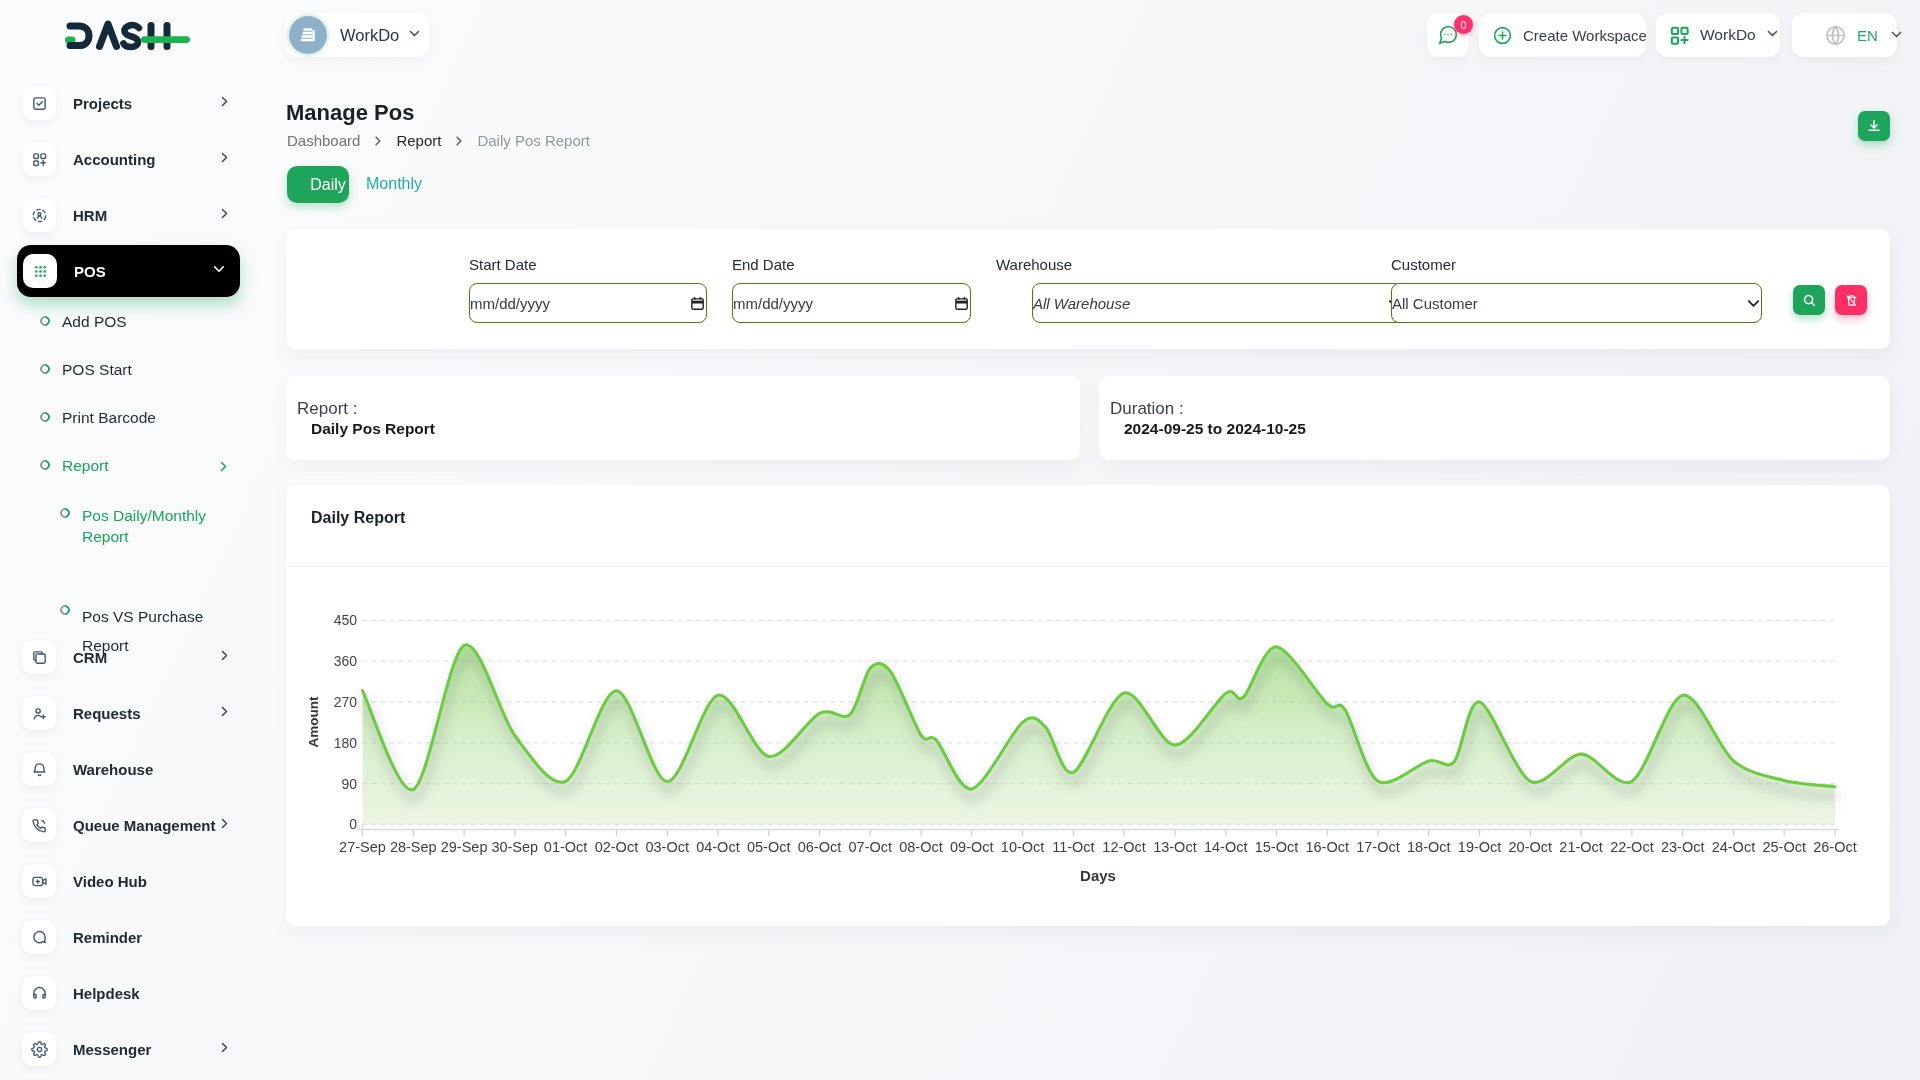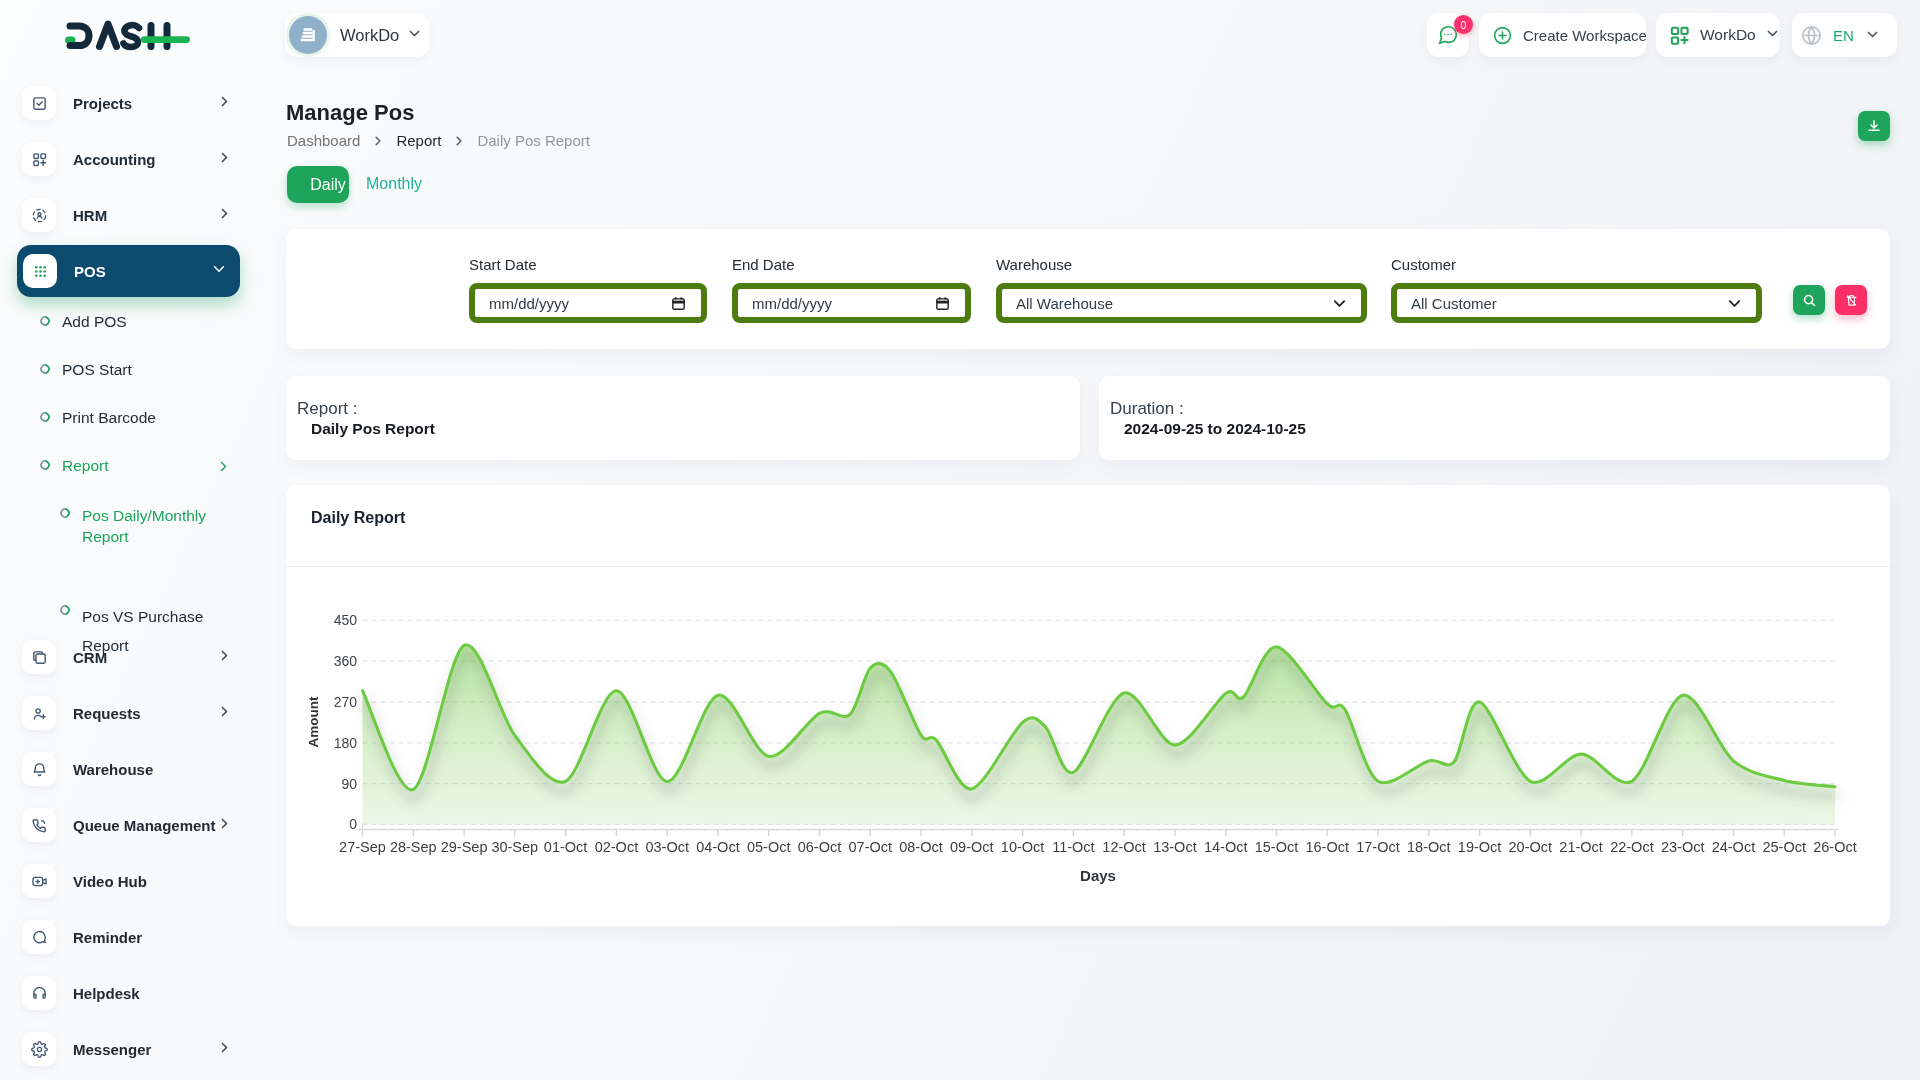--- a/index.html
+++ b/index.html
@@ -12,54 +12,54 @@
 }
 
 .sidebar { position:absolute; left:0; top:0; width:260px; height:1080px; }
 .logo { position:absolute; left:58px; top:16px; }
 .nav-item { position:absolute; left:22px; width:218px; height:34px; display:flex; align-items:center; }
 .nav-ic { width:34px; height:34px; background:#fff; border-radius:10px; box-shadow:0 3px 8px rgba(40,60,90,0.07); display:flex; align-items:center; justify-content:center; flex:none; color:#435970; }
 .nav-ic svg { width:17px; height:17px; }
 .nav-label { font-size:15px; font-weight:700; color:#202b35; margin-left:17px; flex:1; white-space:nowrap; }
 .nav-arrow { color:#3a4652; margin-right:9px; }
 .nav-arrow svg { width:13px; height:13px; }
-.pos-pill { position:absolute; left:17px; top:245px; width:223px; height:52px; background:#0c4a6e; border-radius:14px; box-shadow:0 8px 16px rgba(30,165,91,0.35); display:flex; align-items:center; }
+.pos-pill { position:absolute; left:17px; top:245px; width:223px; height:52px; background:#000000; border-radius:14px; box-shadow:0 8px 16px rgba(30,165,91,0.35); display:flex; align-items:center; }
 .pos-pill .nav-ic { margin-left:6px; box-shadow:none; }
 .pos-pill .nav-label { color:#fff; }
 .pos-pill .nav-arrow { color:#fff; margin-right:14px; }
 .sub-item { position:absolute; display:flex; align-items:flex-start; font-size:15.5px; color:#1f2a34; font-weight:400; }
 .sub-item .bullet { flex:none; margin-right:12px; margin-top:3px; }
 .sub-green { color:#1ca45a; }
 .bullet { width:10px; height:10px; border-radius:50%; border:2.5px solid #8b98a5; border-top-color:#1ea55b; border-right-color:#1ea55b; transform:rotate(40deg); }
 
 .hdr-pill { position:absolute; background:#fff; border-radius:12px; box-shadow:0 4px 10px rgba(40,60,90,0.05); display:flex; align-items:center; }
 .ws-left { left:285px; top:13px; height:44px; padding:0 8px 0 4px; }
 .ws-av { width:38px; height:38px; border-radius:50%; background:#8fb0c9; display:flex; align-items:center; justify-content:center; box-shadow:0 0 0 3px #e8f3ec; }
 .ws-left .t { font-size:16.5px; color:#2a3642; margin:0 9px 0 13px; }
 .chev { color:#4a5662; }
 .top-right-ic { left:1427px; top:13px; width:42px; height:44px; justify-content:center; }
 .badge { position:absolute; top:2px; right:-4px; min-width:19px; height:19px; border-radius:50%; background:#fd316c; color:#fff; font-size:10.5px; display:flex; align-items:center; justify-content:center; box-shadow:0 2px 5px rgba(253,49,108,.4); }
 .cw { left:1479px; top:13px; width:167px; height:44px; padding:0 13px; font-size:15px; color:#333f49; white-space:nowrap; }
 .cw svg { margin-right:10px; }
 .wd { left:1656px; top:13px; width:124px; height:44px; padding:0 12px; font-size:15.5px; color:#333f49; }
-.lang { left:1792px; top:13px; width:105px; height:44px; padding:0 8px; font-size:15px; }
+.lang { left:1792px; top:13px; width:105px; height:44px; padding:0 32px; font-size:15px; }
 .lang .en { color:#1fa772; margin:0 12px 0 10px; font-size:15px; }
 
 .title { position:absolute; left:286px; top:100px; font-size:22px; font-weight:700; color:#1b2127; }
 .crumb { position:absolute; left:287px; top:132px; font-size:15px; color:#8f979e; display:flex; align-items:center; }
 .crumb .link { color:#737373; }
 .crumb .dark { color:#23292f; }
 .crumb .sep { margin:0 12px; color:#6a737b; display:flex; }
 .dl-btn { position:absolute; left:1858px; top:111px; width:32px; height:30px; background:#1ea55b; border-radius:7px; display:flex; align-items:center; justify-content:center; box-shadow:0 4px 9px rgba(30,165,91,.35); }
 .tab-daily { position:absolute; left:287px; top:166px; width:62px; height:37px; background:#1ea55b; border-radius:10px; color:#fff; font-size:16px; display:flex; align-items:center; justify-content:center; box-shadow:0 4px 9px rgba(30,165,91,.3);padding-left:20px; }
 .tab-monthly { position:absolute; left:366px; top:175px; font-size:16px; color:#22b295; }
 .card { position:absolute; background:#fff; border-radius:10px; box-shadow:0 7px 18px rgba(45,70,100,0.055); }
 .filter-card { left:286px; top:229px; width:1604px; height:120px; }
 .f-label { position:absolute; top:27px; font-size:15px; color:#252c33; }
-.f-input { position:absolute; top:54px; height:40px; border:6px solid #4d7c0f; border-radius:8px; background:#fff; font-size:15px; color:#343c44; display:flex; align-items:center; padding:0 14px; }
+.f-input { position:absolute; top:54px; height:40px; border:1px solid #4d7c0f; border-radius:8px; background:#fff; font-size:15px; color:#343c44; display:flex; align-items:center; padding:0 0; }
 .rep-card1 { left:286px; top:376px; width:794px; height:84px; }
 .rep-card2 { left:1099px; top:376px; width:791px; height:84px; }
 .rep-lab { position:absolute; left:11px; top:23px; font-size:17px; color:#39424b; }
 .rep-val { position:absolute; left:25px; top:44px; font-size:15.5px; font-weight:700; color:#16191d; }
 .chart-card { left:286px; top:485px; width:1604px; height:441px; }
 .chart-title { position:absolute; left:25px; top:24px; font-size:16px; font-weight:700; color:#17202b; }
 .chart-div { position:absolute; left:0; top:81px; width:1604px; height:1px; background:#eceef0; }
 .icbtn { position:absolute; border-radius:7px; display:flex; align-items:center; justify-content:center; }
 </style>
 </head>
@@ -334,21 +334,21 @@
         <path d="M4 10h16" stroke-width="4"></path>
         <path d="M8 3.2v3M16 3.2v3" stroke-width="2.4"></path>
       </svg></div>
   <div class="f-label" style="left:446px">End Date</div>
   <div class="f-input" style="left:446px; width:239px; justify-content:space-between;">mm/dd/yyyy<svg width="17" height="17" viewBox="0 0 24 24" fill="none" stroke="#222" stroke-width="2">
         <rect x="4" y="5.5" width="16" height="14.5" rx="1.5"></rect>
         <path d="M4 10h16" stroke-width="4"></path>
         <path d="M8 3.2v3M16 3.2v3" stroke-width="2.4"></path>
       </svg></div>
   <div class="f-label" style="left:710px">Warehouse</div>
-  <div class="f-input" style="left:710px; width:371px; justify-content:space-between;">All Warehouse<svg width="15" height="15" viewBox="0 0 16 16" fill="none" stroke="#222" stroke-width="2" stroke-linecap="round" stroke-linejoin="round">
+  <div class="f-input" style="left:746px; width:371px; justify-content:space-between;font-style:italic;">All Warehouse<svg width="15" height="15" viewBox="0 0 16 16" fill="none" stroke="#222" stroke-width="2" stroke-linecap="round" stroke-linejoin="round">
         <path d="M3 5.5 L8 10.5 L13 5.5"></path>
       </svg></div>
   <div class="f-label" style="left:1105px">Customer</div>
   <div class="f-input" style="left:1105px; width:371px; justify-content:space-between;">All Customer<svg width="15" height="15" viewBox="0 0 16 16" fill="none" stroke="#222" stroke-width="2" stroke-linecap="round" stroke-linejoin="round">
         <path d="M3 5.5 L8 10.5 L13 5.5"></path>
       </svg></div>
   <div class="icbtn" style="left:1507px; top:56px; width:32px; height:30px; background:#1ea55b; box-shadow:0 4px 9px rgba(30,165,91,.35);">
       <svg width="15" height="15" viewBox="0 0 24 24" fill="none" stroke="#fff" stroke-width="2.4" stroke-linecap="round">
         <circle cx="10.5" cy="10.5" r="6.5"></circle>
         <path d="M15.5 15.5 L20 20"></path>

